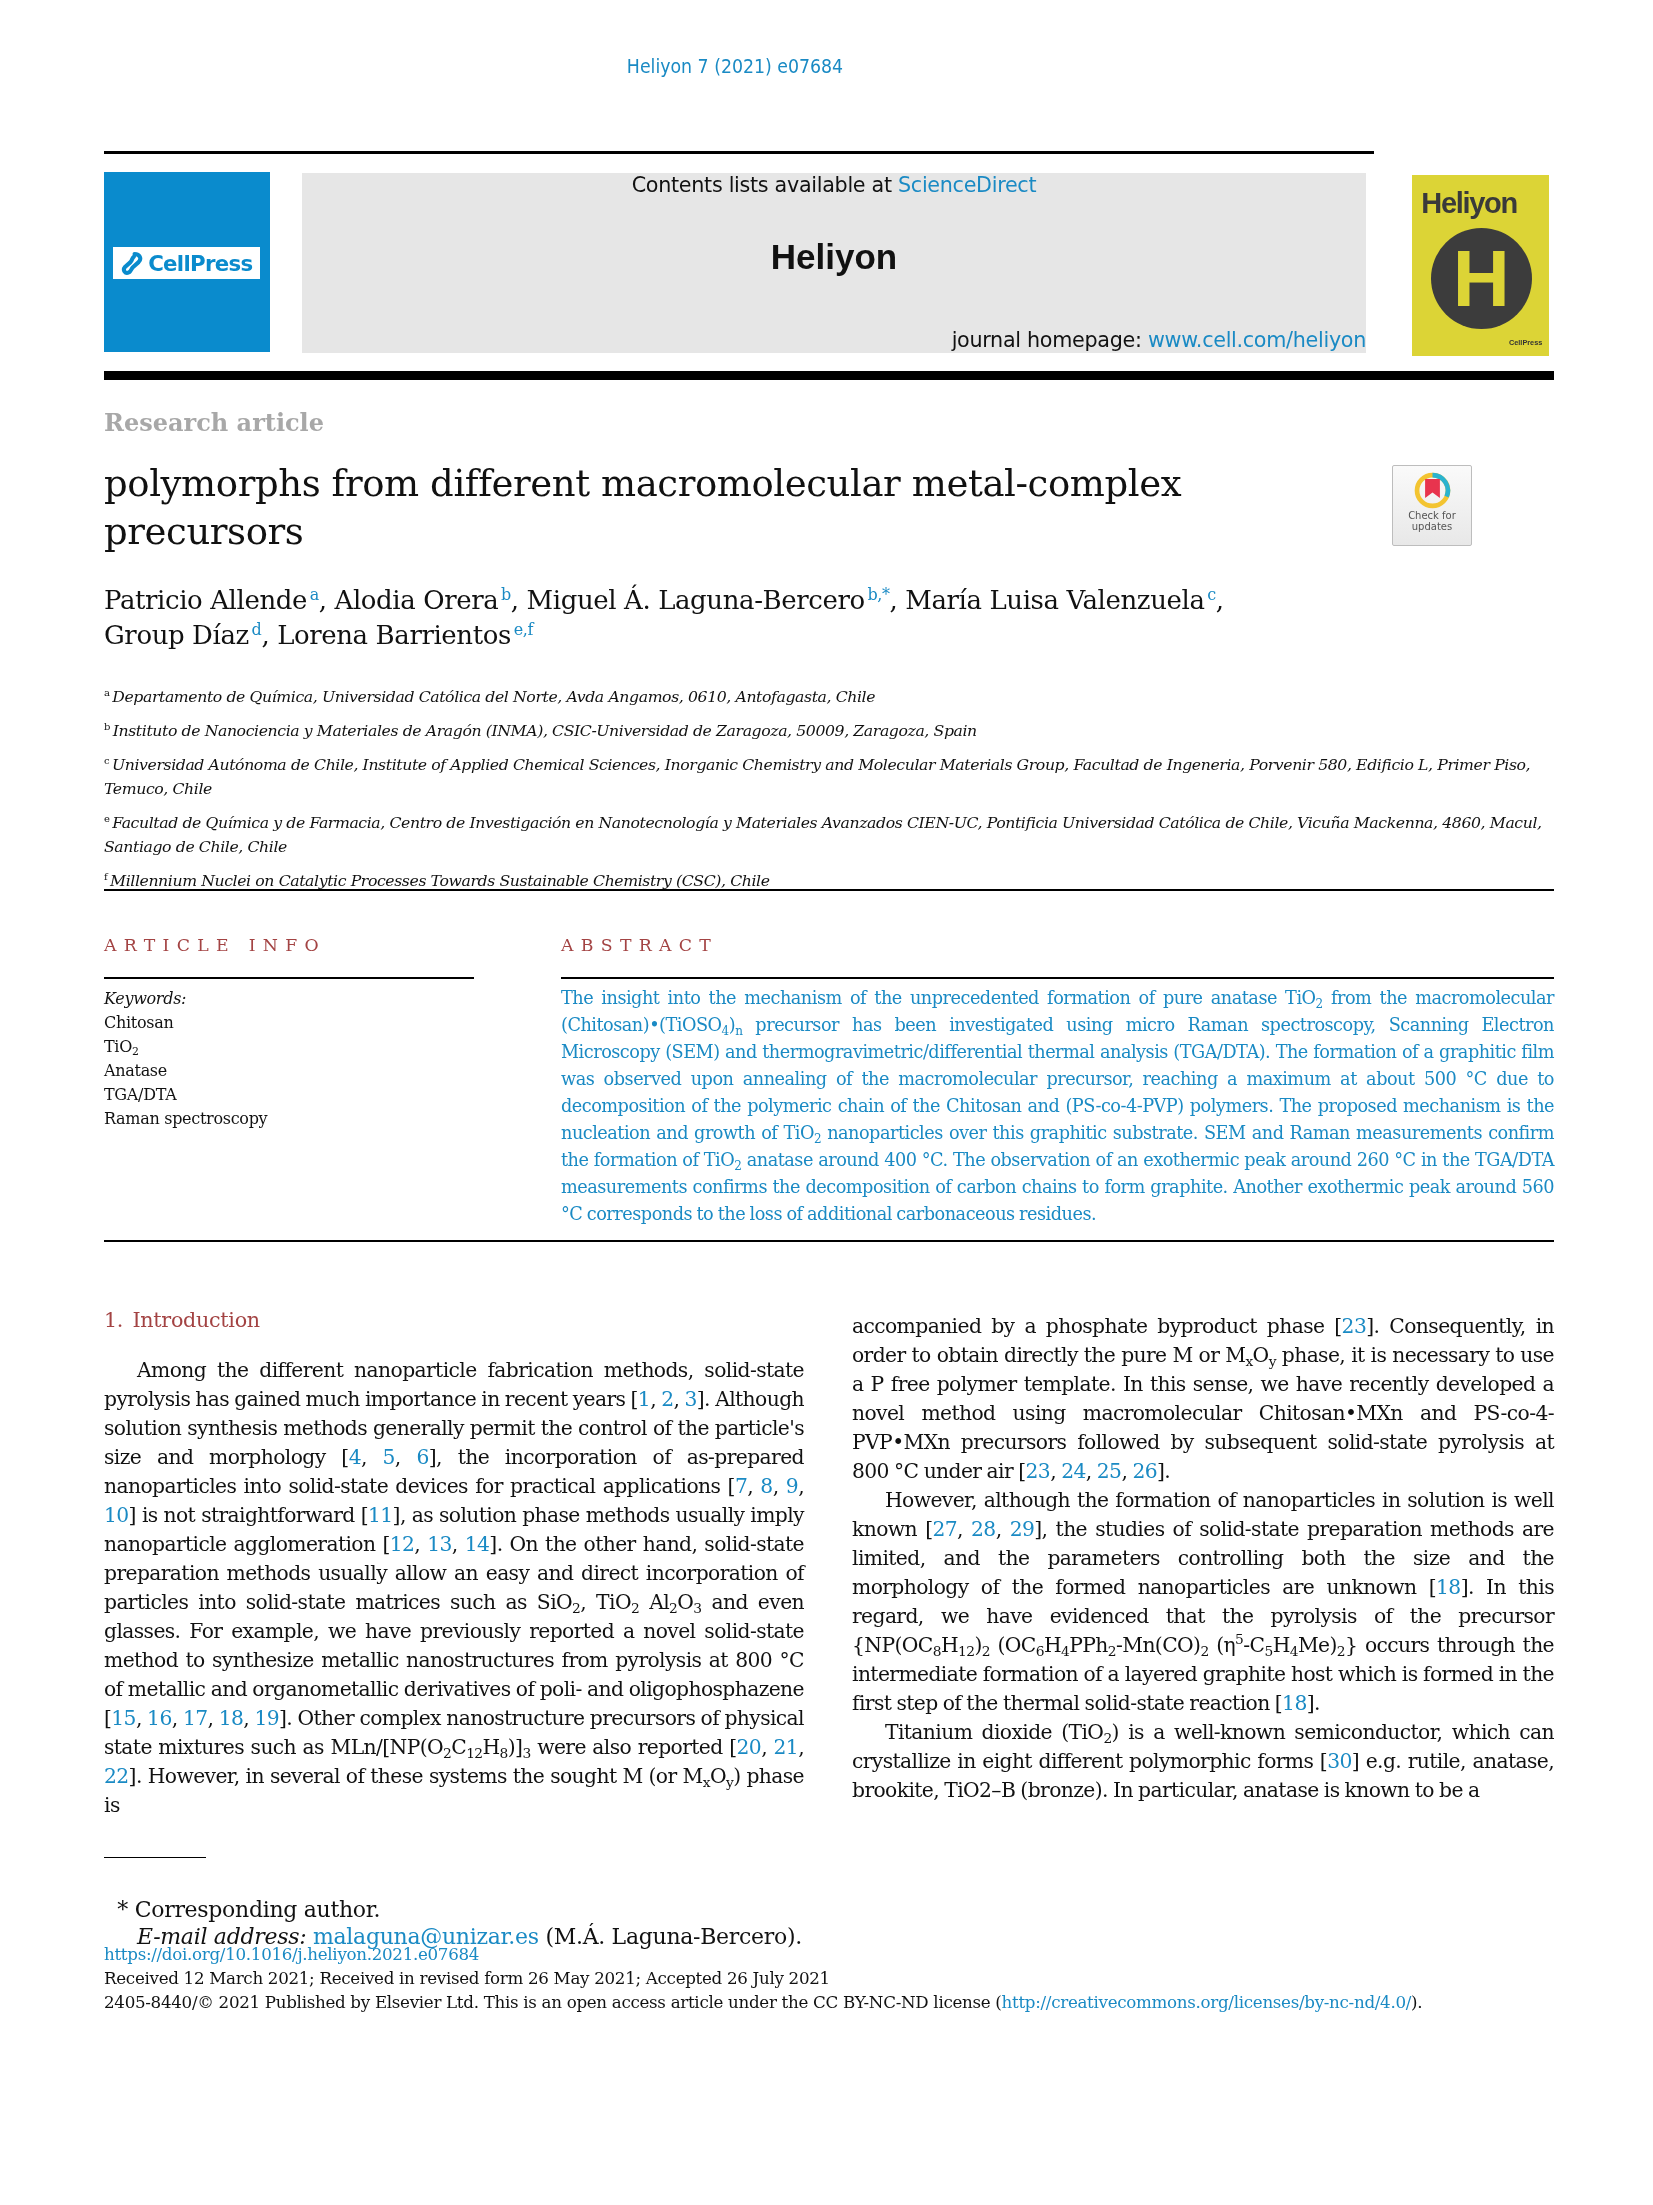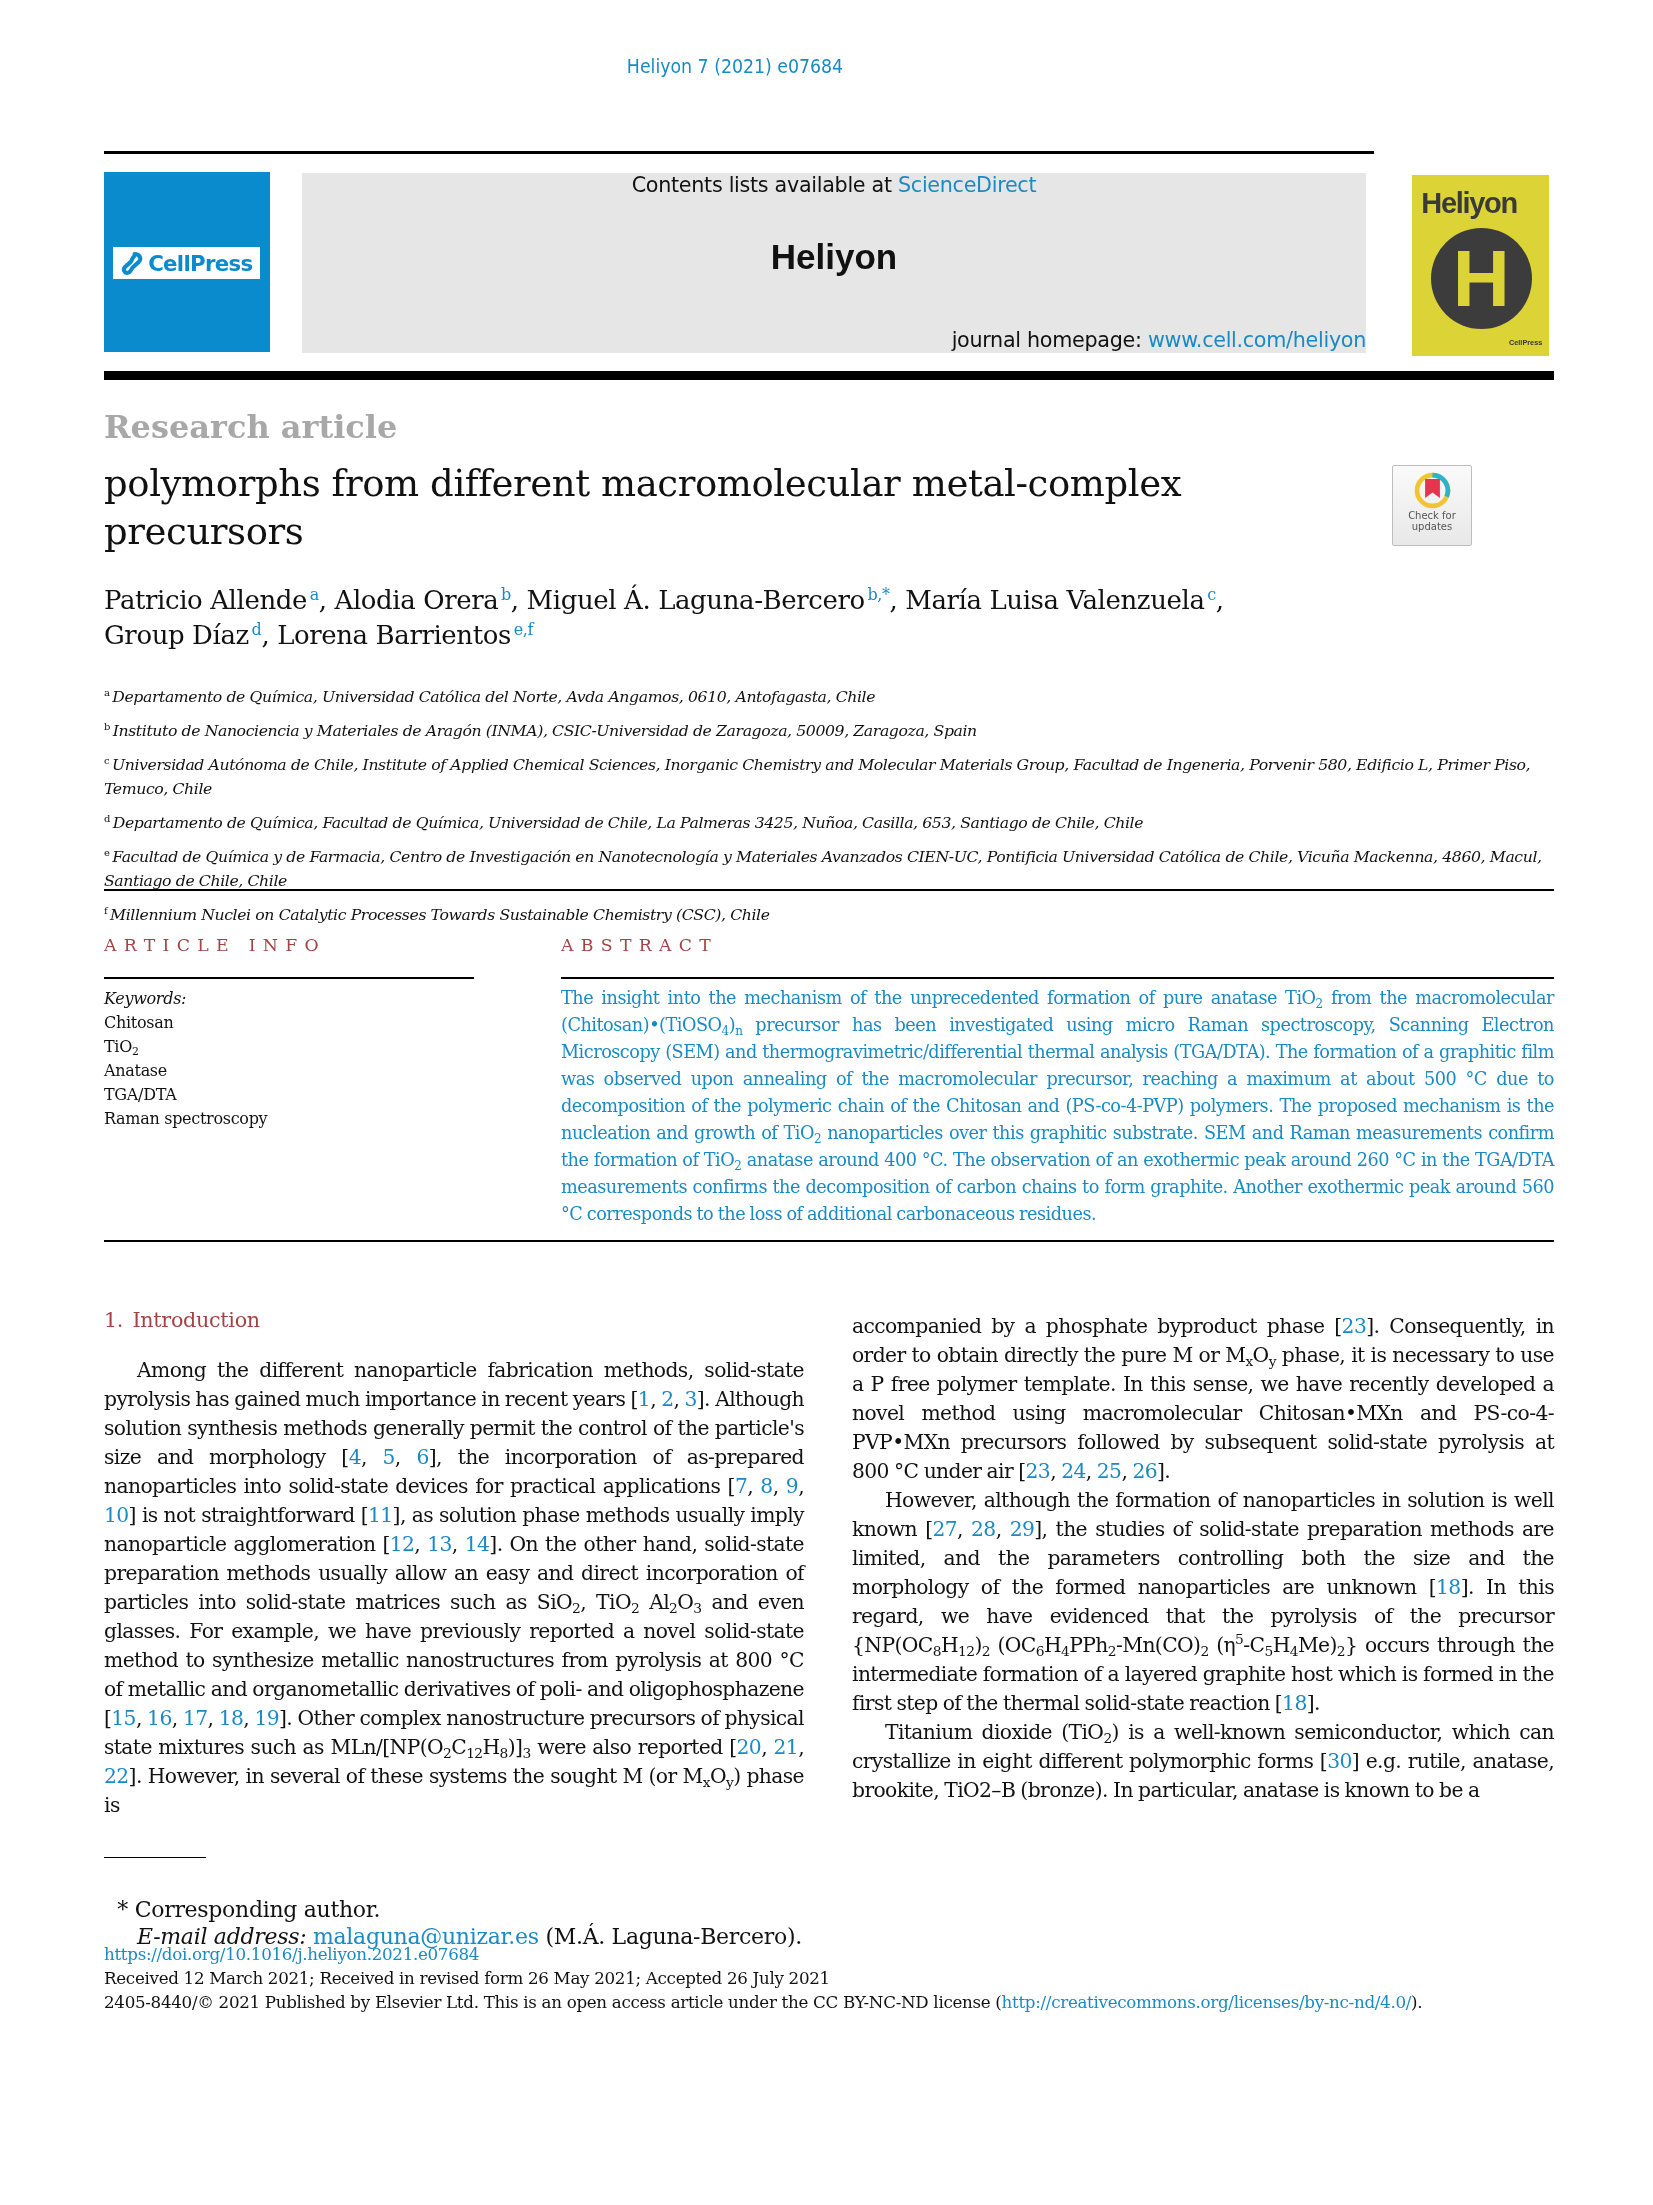--- a/index.html
+++ b/index.html
@@ -31,21 +31,21 @@
   .cover-circle { position: absolute; top: 53px; left: 18.7px; width: 101px; height: 101px; border-radius: 50%;
                   background: #3c3c3c; }
   .cover-h { position: absolute; top: 0; left: 0; width: 101px; height: 101px; display: flex; align-items: center;
              justify-content: center; color: #dcd436; font-family: "Liberation Sans", "DejaVu Sans", sans-serif;
              font-weight: bold; font-size: 79px; line-height: 1; }
   .cover-brand { position: absolute; top: 163px; left: 97px; font-family: "Liberation Sans", sans-serif;
                  font-size: 7.3px; color: #333; font-weight: bold; }
   .rule-thick { top: 371px; left: 104px; width: 1450px; height: 8.7px; background: #000; }
 
   
-  .article-type { top: 408px; left: 104px; font-size: 32px; font-weight: bold; color: #a8a8a8;
+  .article-type { top: 408px; left: 104px; font-size: 24px; font-weight: bold; color: #a8a8a8;
                   font-family: "DejaVu Serif", "Liberation Serif", serif; }
   .title { top: 460px; left: 104px; width: 1267px; font-size: 37px; line-height: 48px; color: #111;
            font-family: "DejaVu Serif", "Liberation Serif", serif; letter-spacing: -0.4px; }
   .check-badge { top: 465px; left: 1392px; width: 78px; height: 79px; border: 0.7px solid #bdbdbd;
                  border-radius: 2px; background: linear-gradient(#fafafa, #e8e8e8); }
   .check-badge svg { position: absolute; top: 5.3px; left: 20px; width: 39px; height: 39px; }
   .check-text { position: absolute; top: 44px; left: 0; width: 100%; text-align: center;
                 font-family: "DejaVu Sans", "Liberation Sans", sans-serif; font-size: 10px; line-height: 11.3px; color: #555; }
   .authors { top: 583px; left: 104px; width: 1334px; font-size: 26px; line-height: 35px;
              font-family: "DejaVu Serif", "Liberation Serif", serif; letter-spacing: -0.4px; }
@@ -149,21 +149,20 @@
   </div>
   <div>
     <span>Group Díaz</span><sup>d</sup><span>, </span><span>Lorena Barrientos</span><sup>e,f</sup>
   </div>
 </div>
 
 <div class="abs affils">
   <div class="aff-row"><sup>a</sup><span>Departamento de Química, Universidad Católica del Norte, Avda Angamos, 0610, Antofagasta, Chile</span></div>
   <div class="aff-row"><sup>b</sup><span>Instituto de Nanociencia y Materiales de Aragón (INMA), CSIC-Universidad de Zaragoza, 50009, Zaragoza, Spain</span></div>
   <div class="aff-row"><sup>c</sup><span>Universidad Autónoma de Chile, Institute of Applied Chemical Sciences, Inorganic Chemistry and Molecular Materials Group, Facultad de Ingeneria, Porvenir 580, Edificio L, Primer Piso, Temuco, Chile</span></div>
-  <div class="aff-row"><sup>d</sup><span>Departamento de Química, Facultad de Química, Universidad de Chile, La Palmeras 3425, Nuñoa, Casilla, 653, Santiago de Chile, Chile</span></div>
   <div class="aff-row"><sup>e</sup><span>Facultad de Química y de Farmacia, Centro de Investigación en Nanotecnología y Materiales Avanzados CIEN-UC, Pontificia Universidad Católica de Chile, Vicuña Mackenna, 4860, Macul, Santiago de Chile, Chile</span></div>
   <div class="aff-row"><sup>f</sup><span>Millennium Nuclei on Catalytic Processes Towards Sustainable Chemistry (CSC), Chile</span></div>
 </div>
 
 <div class="abs rule-mid"></div>
 
 <div class="abs sec-cap info-head">ARTICLE INFO</div>
 <div class="abs sec-cap abstract-head">ABSTRACT</div>
 <div class="abs info-rule"></div>
 <div class="abs abs-rule"></div>

